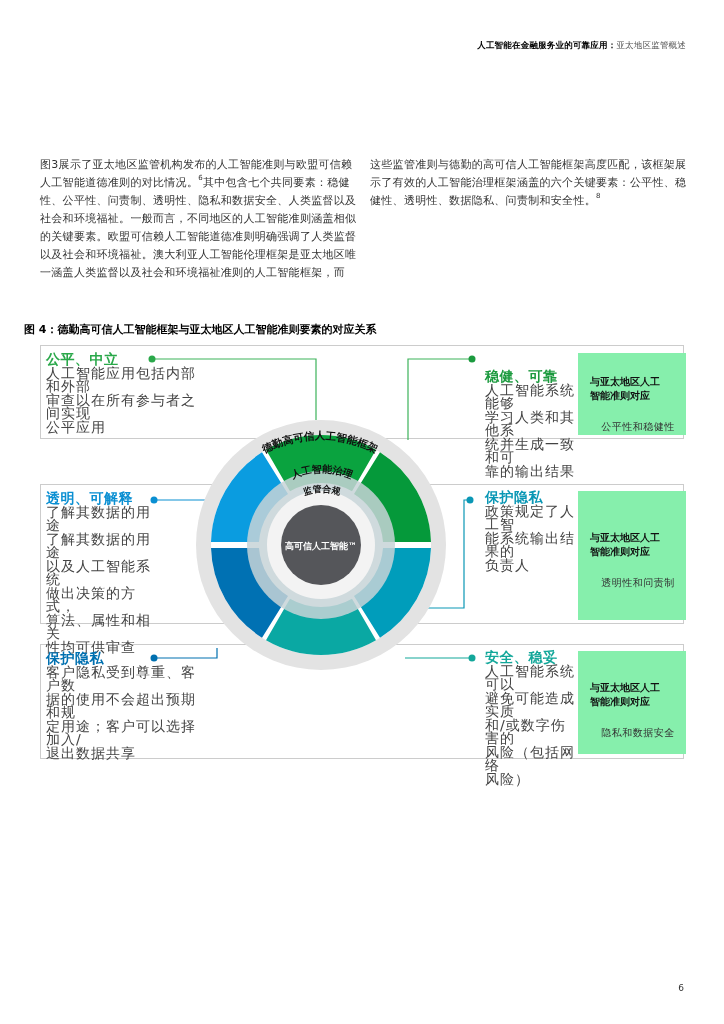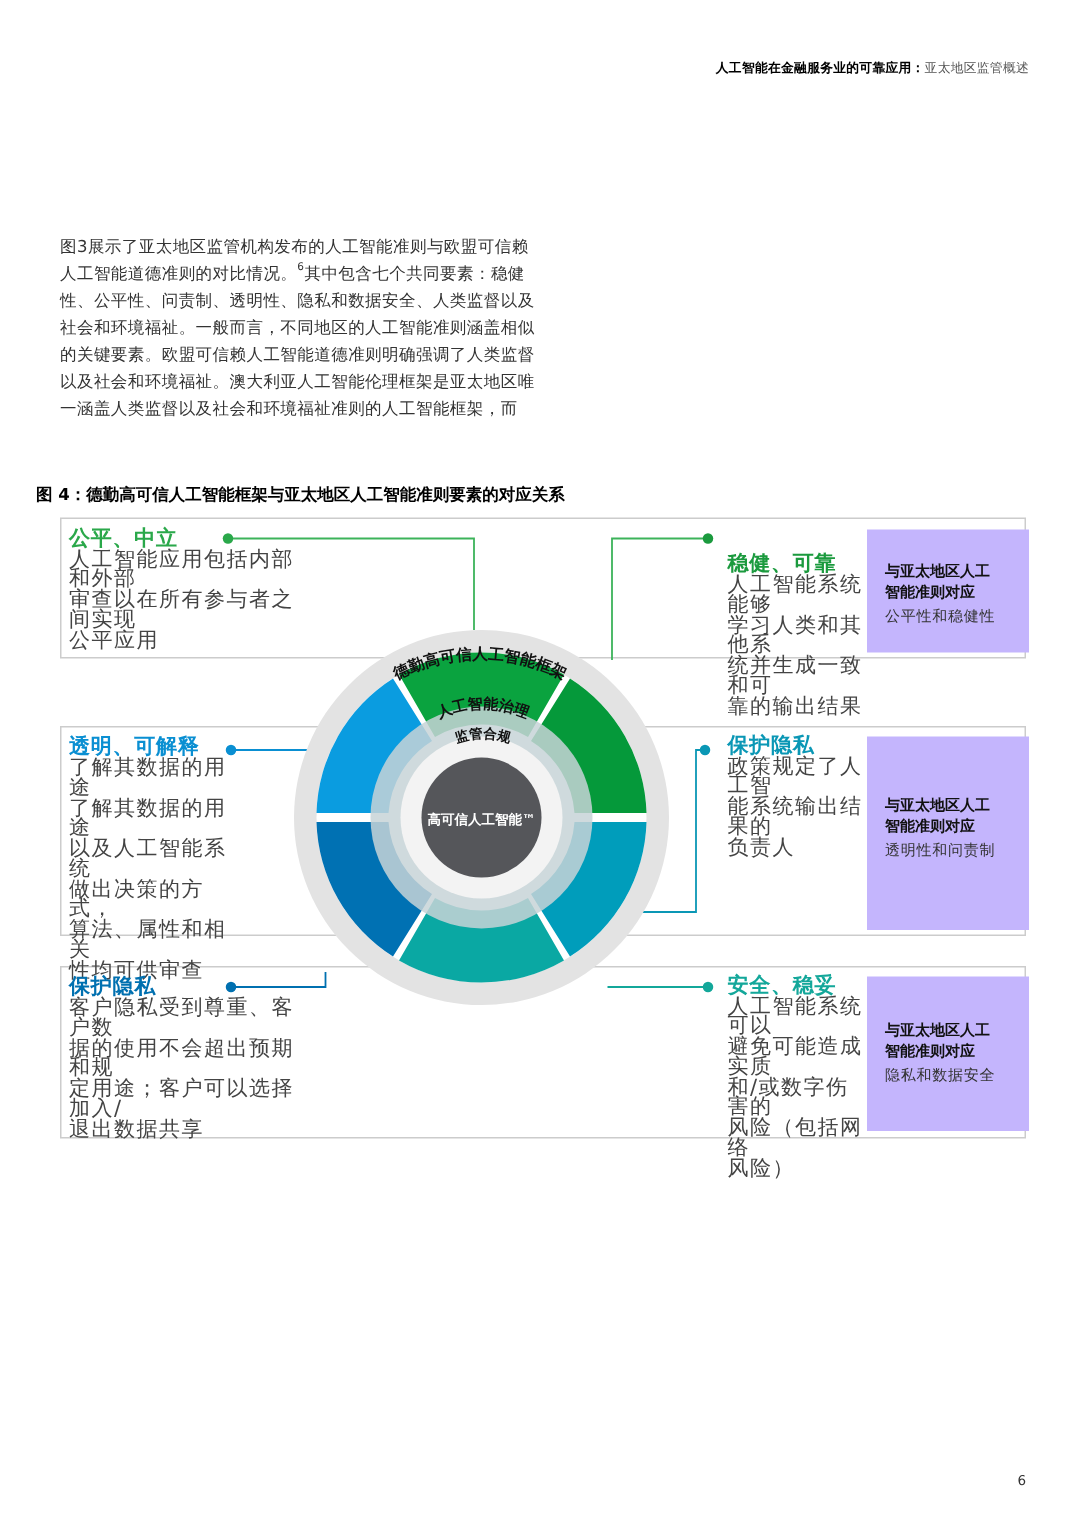--- a/index.html
+++ b/index.html
@@ -12,38 +12,39 @@
   .col-left{left:40px;width:318px;}
   .col-right{left:370px;width:318px;}
   sup{font-size:7px;vertical-align:top;line-height:8px;}
   .fig-title{position:absolute;left:24px;top:322px;font-size:11px;font-weight:bold;color:#000;}
   .box{position:absolute;border:1.5px solid #ccc;background:#fff;}
   .box1{left:40px;top:345px;width:642px;height:92px;}
   .box2{left:40px;top:484px;width:642px;height:138px;}
   .box3{left:40px;top:644px;width:642px;height:113px;}
   .ltext{position:absolute;font-size:14px;line-height:13.5px;color:#444;letter-spacing:1px;}
   .ltitle{font-weight:bold;letter-spacing:0.5px;}
-  .map{position:absolute;background:#c4b5fd;font-size:10px;line-height:14px;color:#333;}
+  .map{position:absolute;background:#86efac;font-size:10px;line-height:14px;color:#333;}
   .map .t{font-weight:bold;color:#111;}
-  .map .v{margin-top:2px;letter-spacing:0.5px;}
+  .map .v{margin-top:17px;letter-spacing:0.5px;text-align:center;}
   .page-num{position:absolute;right:40px;top:983px;font-size:9px;color:#333;}
   svg.wheel{position:absolute;left:0;top:0;}
 </style>
 </head>
 <body>
 
 <div class="header">
   <span class="b">人工智能在金融服务业的可靠应用</span><span class="b">：</span><span class="l">亚太地区监管概述</span>
 </div>
 
 <div class="col col-left">
   <p><span>图3展示了亚太地区监管机构发布的人工智能准则与欧盟可信赖人工智能道德准则的对比情况。</span><sup>6</sup><span>其中包含七个共同要素：稳健性、公平性、问责制、透明性、隐私和数据安全、人类监督以及社会和环境福祉。一般而言，不同地区的人工智能准则涵盖相似的关键要素。欧盟可信赖人工智能道德准则明确强调了人类监督以及社会和环境福祉。澳大利亚人工智能伦理框架是亚太地区唯一涵盖人类监督以及社会和环境福祉准则的人工智能框架，而</span></p>
 </div>
 
 <div class="col col-right">
+  <p><span>这些监管准则与德勤的高可信人工智能框架高度匹配，该框架展示了有效的人工智能治理框架涵盖的六个关键要素：公平性、稳健性、透明性、数据隐私、问责制和安全性。</span><sup>8</sup></p>
 </div>
 
 <div class="fig-title">图 4：德勤高可信人工智能框架与亚太地区人工智能准则要素的对应关系</div>
 
 <div class="box box1"></div>
 <div class="box box2"></div>
 <div class="box box3"></div>
 
 <div class="map" style="left:578px;top:353px;width:96px;height:82px;padding:0 0 0 12px;">
   <div style="margin-top:22px;" class="t">

